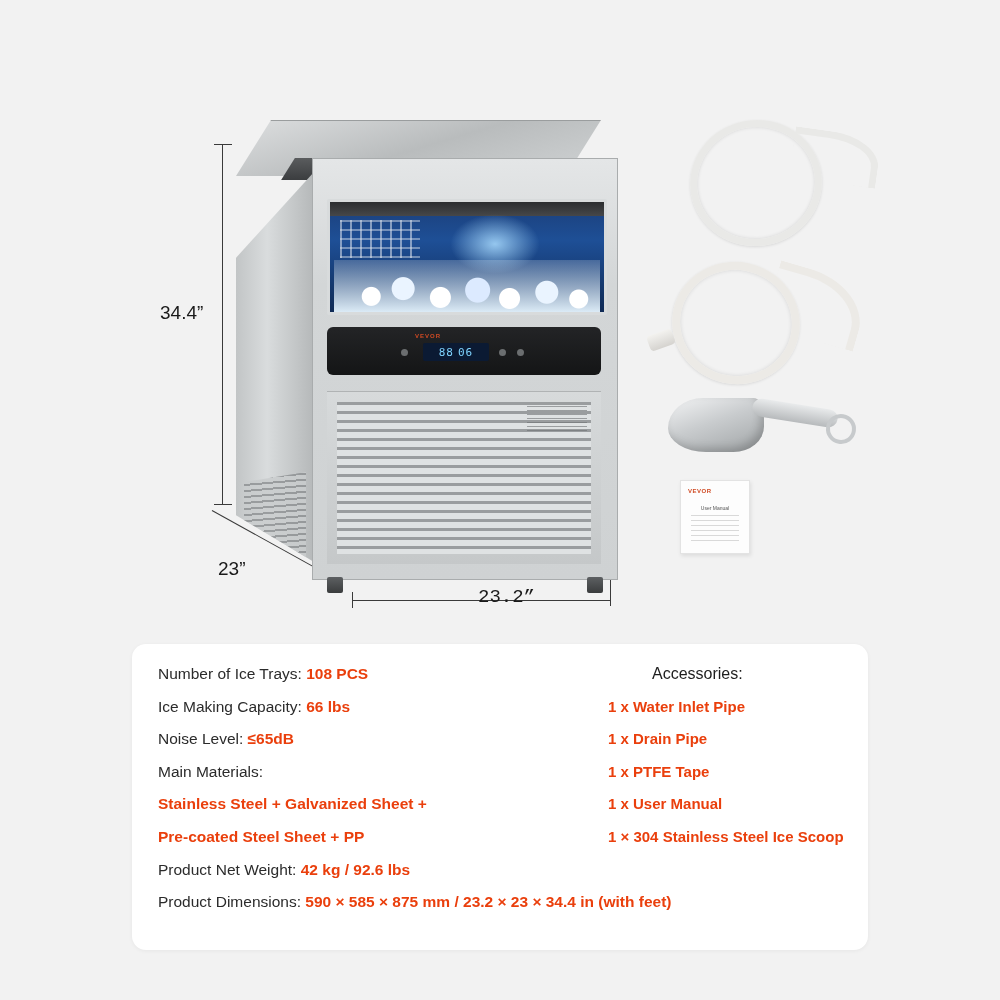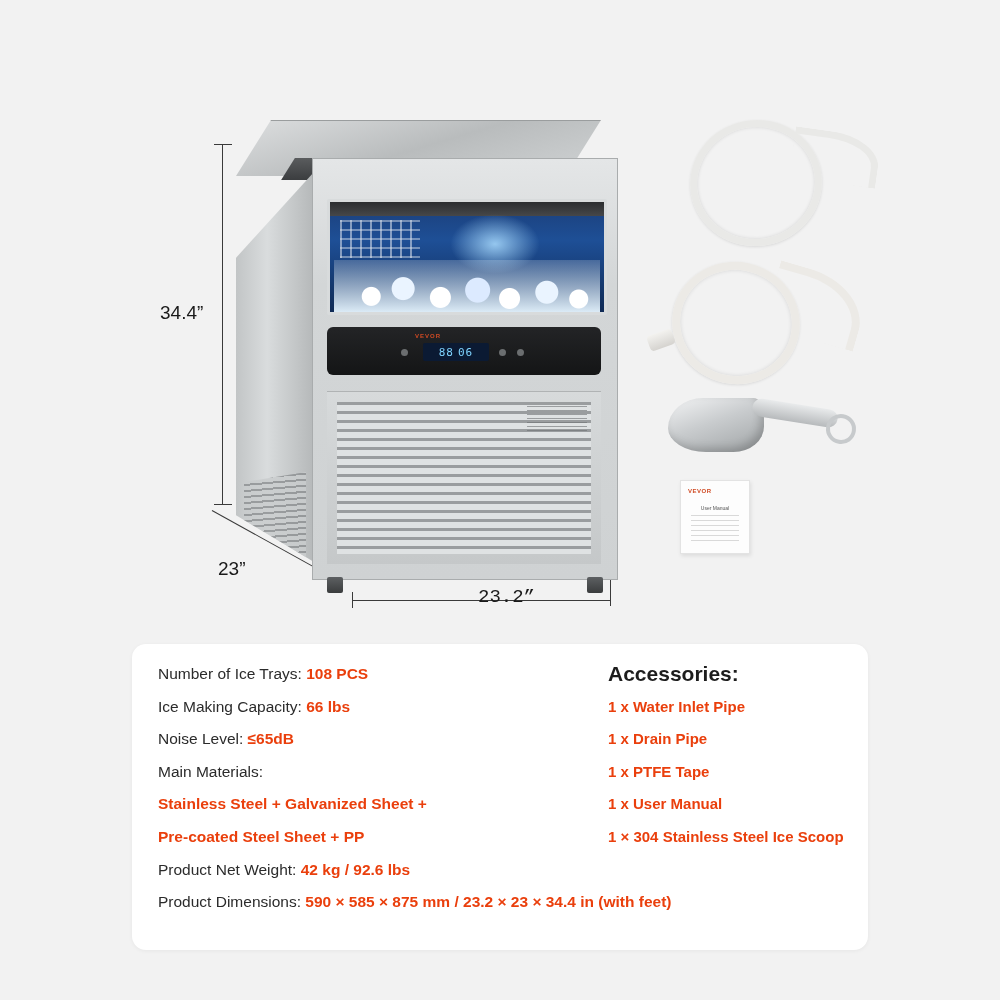--- a/index.html
+++ b/index.html
@@ -325,24 +325,25 @@
     color: #2b2b2b;
     line-height: 32.6px;
     white-space: nowrap;
   }
   .spec-row .val,
   .accent {
     color: #ea3f0c;
     font-weight: bold;
   }
   .acc-head {
-    font-size: 21px;
+    font-size: 16px;
     color: #1d1d1d;
-    font-weight: bold;
+    font-weight: normal;
     line-height: 32.6px;
+    margin-left: 44px;
   }
   .acc-item {
     font-size: 15px;
     color: #ea3f0c;
     font-weight: bold;
     line-height: 32.6px;
     white-space: nowrap;
   }
   .mat-line {
     font-size: 15.5px;

